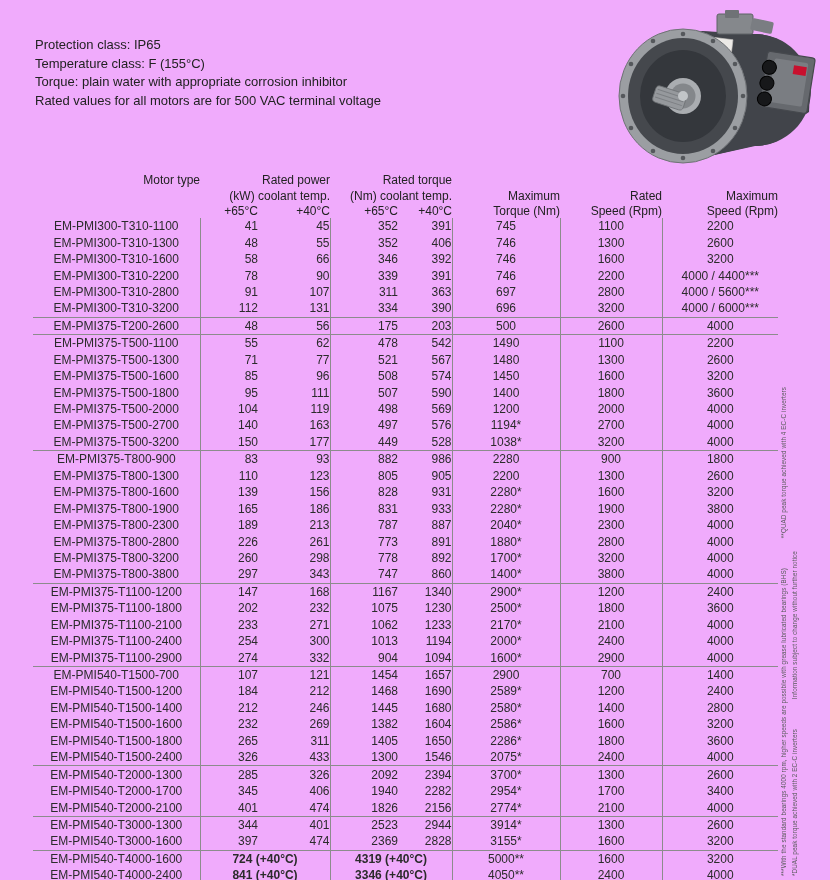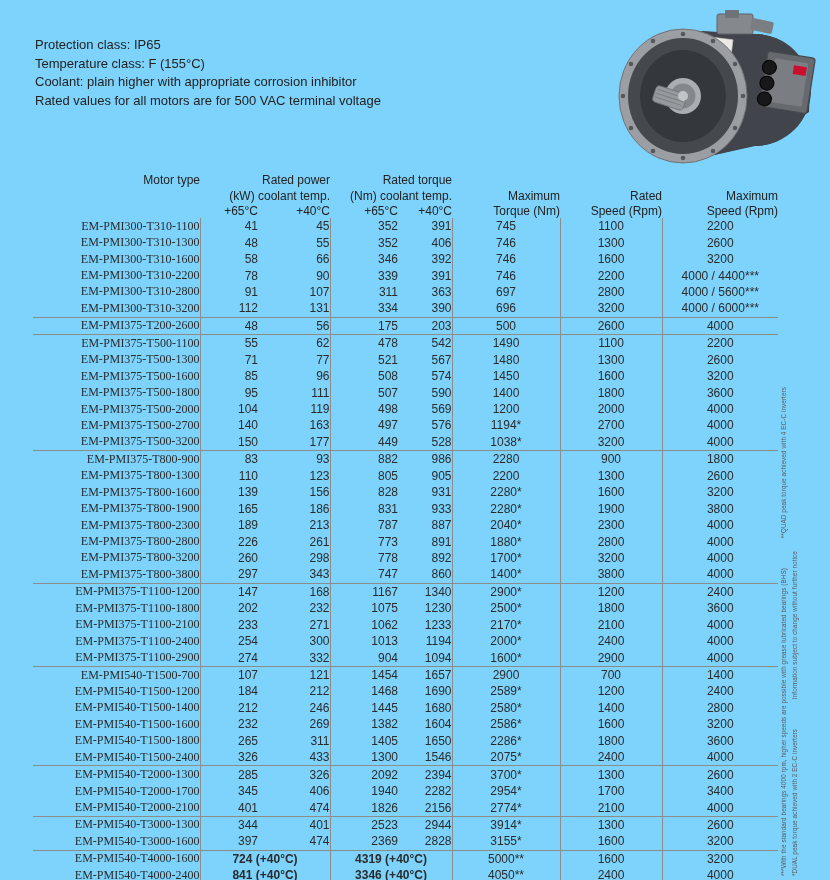--- a/index.html
+++ b/index.html
@@ -1,17 +1,17 @@
 <!DOCTYPE html>
 <html><head>
 <meta charset="utf-8">
 <style>
   html,body { margin:0; padding:0; background:#ffffff; }
   .page {
-    position:relative; width:830px; height:880px; background:#7dd3fc;
+    position:relative; width:830px; height:880px; background:#f0abfc;
     font-family:"Liberation Sans", sans-serif; color:#2b2b2b; overflow:hidden;
   }
   .info { position:absolute; left:35px; top:36px; font-size:13px; line-height:18.5px; color:#222; }
   .info div { white-space:nowrap; }
 
   .motor-wrap { position:absolute; left:605px; top:8px; width:218px; height:162px; }
 
   table.spec {
     position:absolute; left:33px; top:170px; width:745px;
     border-collapse:collapse; table-layout:fixed; color:#2b2b2b;
@@ -19,21 +19,21 @@
   table.spec th, table.spec td { padding:0; margin:0; }
   thead th {
     font-weight:normal; font-size:12px; text-align:right; vertical-align:bottom;
     height:16px; white-space:nowrap; color:#222;
   }
   thead tr.hrow1 th { height:17px; }
   thead tr.hrow3 th { height:15px; }
   tbody td {
     font-size:12px; height:16.45px; vertical-align:middle; white-space:nowrap; color:#2b2b2b;
   }
-  td.c-type { text-align:right; padding-left:2px;font-family:Liberation Serif, serif; }
+  td.c-type { text-align:center; padding-left:2px; }
   td.c-p65 { text-align:right; padding-right:10px; }
   td.c-p40 { text-align:right; padding-right:24px; }
   td.c-t65 { text-align:right; padding-right:10px; }
   td.c-t40 { text-align:right; padding-right:10px; }
   td.c-maxt, td.c-rspeed, td.c-mspeed { text-align:center; }
   td.c-pspan, td.c-tspan { text-align:center;font-weight:bold; }
   .vline { border-left:1px solid #8c8c8c; }
   tr.sep td { border-top:1px solid #8c8c8c; }
   tbody tr:last-child td { border-bottom:1px solid #8c8c8c; }
 
@@ -55,21 +55,21 @@
   .fgap { margin-left:28px; }
 </style>
 </head>
 <body>
 
 <div class="page">
 
   <div class="info">
     <div>Protection class: IP65</div>
     <div>Temperature class: F (155°C)</div>
-    <div>Coolant: plain higher with appropriate corrosion inhibitor</div>
+    <div>Torque: plain water with appropriate corrosion inhibitor</div>
     <div>Rated values for all motors are for 500 VAC terminal voltage</div>
   </div>
 
   <div class="motor-wrap">
     <svg width="218" height="162" viewBox="0 0 218 162">
 
       <path d="M78 22 L150 27 L206 60 L204 104 L152 137 L78 154 Z" fill="#3c3f44"></path>
       <ellipse cx="150" cy="82" rx="53" ry="56" fill="#33363b"></ellipse>
       <path d="M78 22 L150 26 A56 56 0 0 1 150 138 L78 154 Z" fill="#41444a"></path>
 

